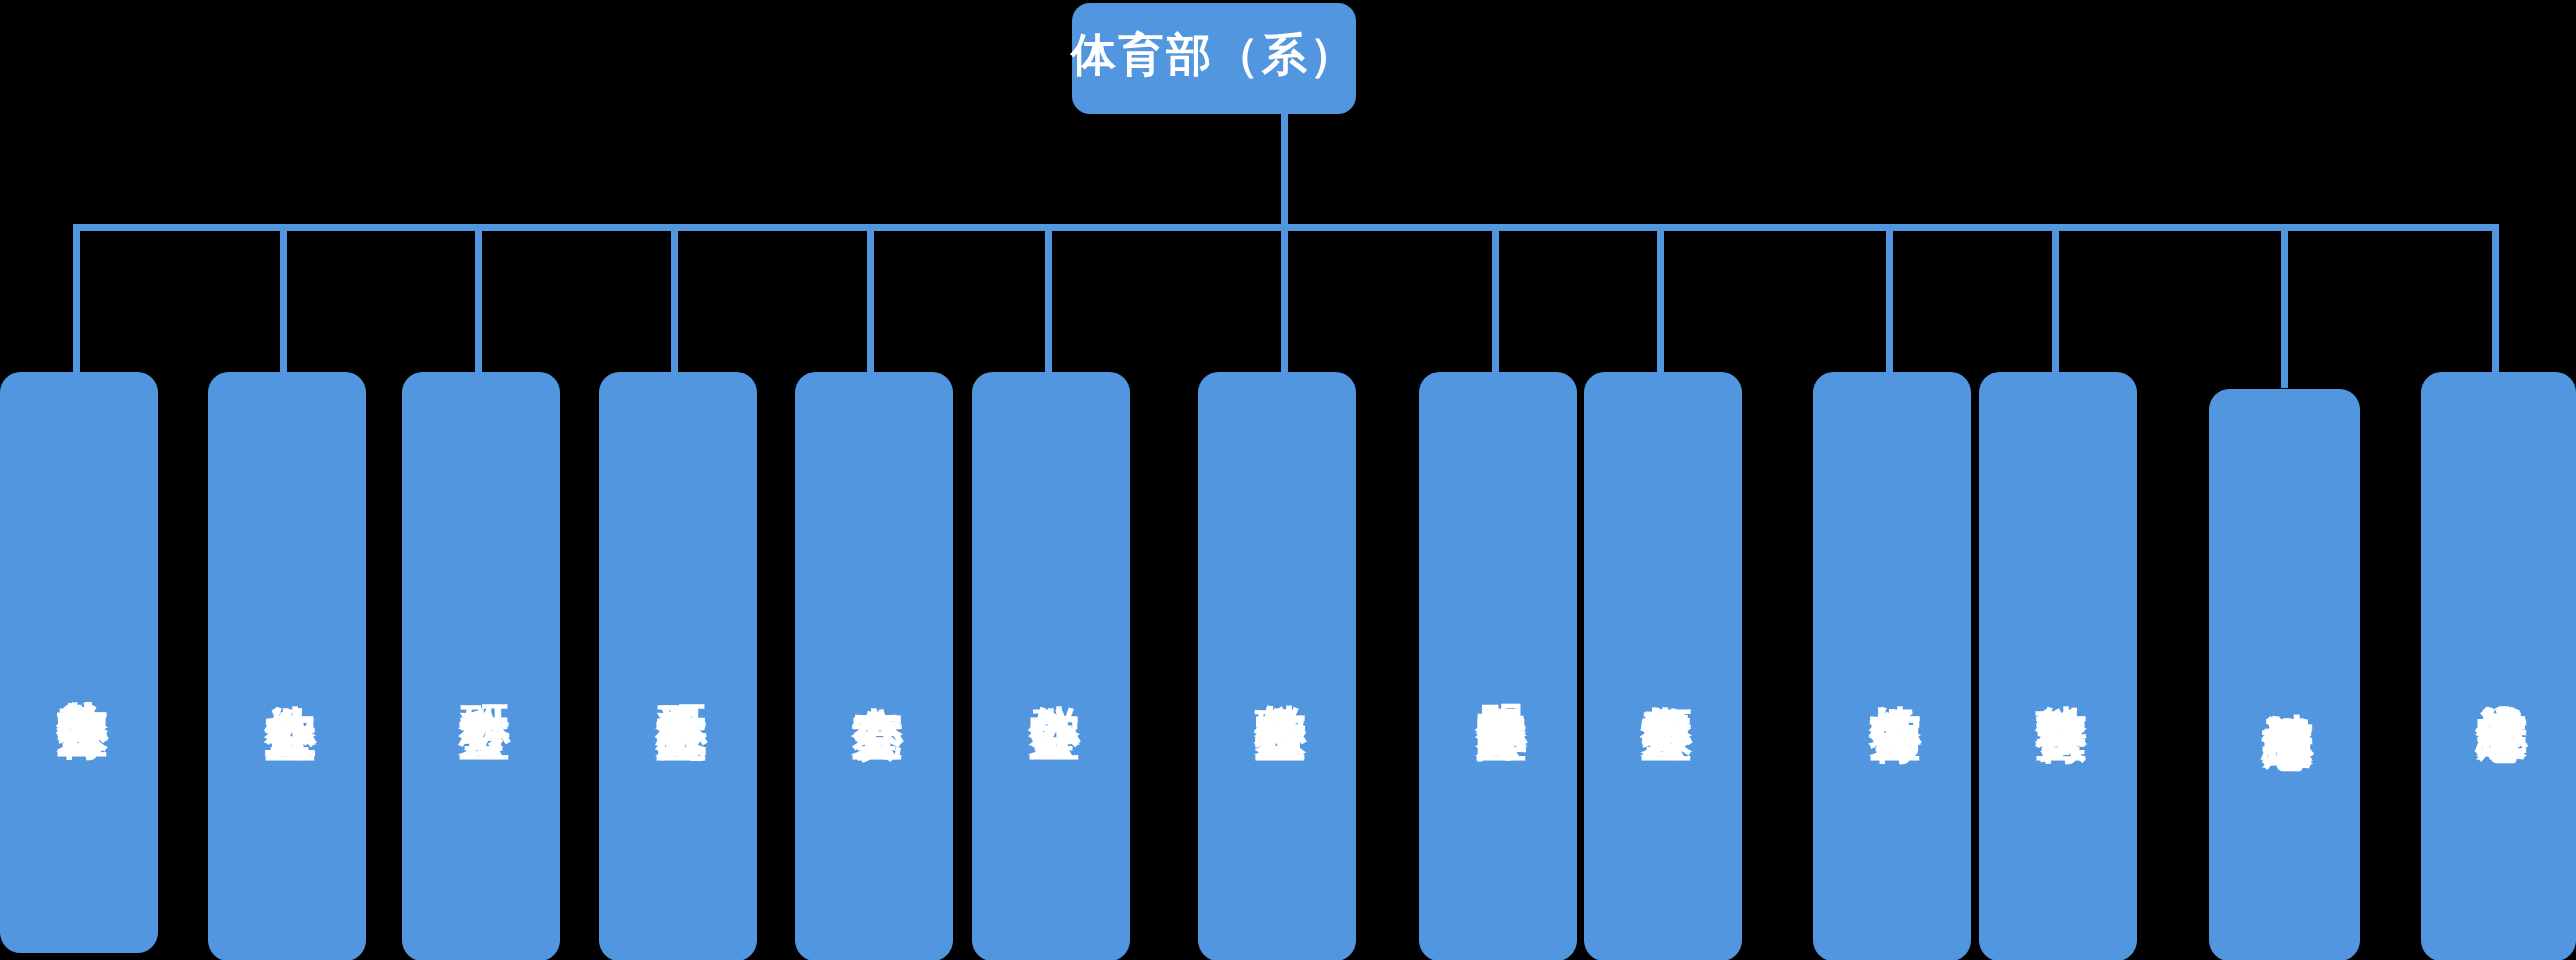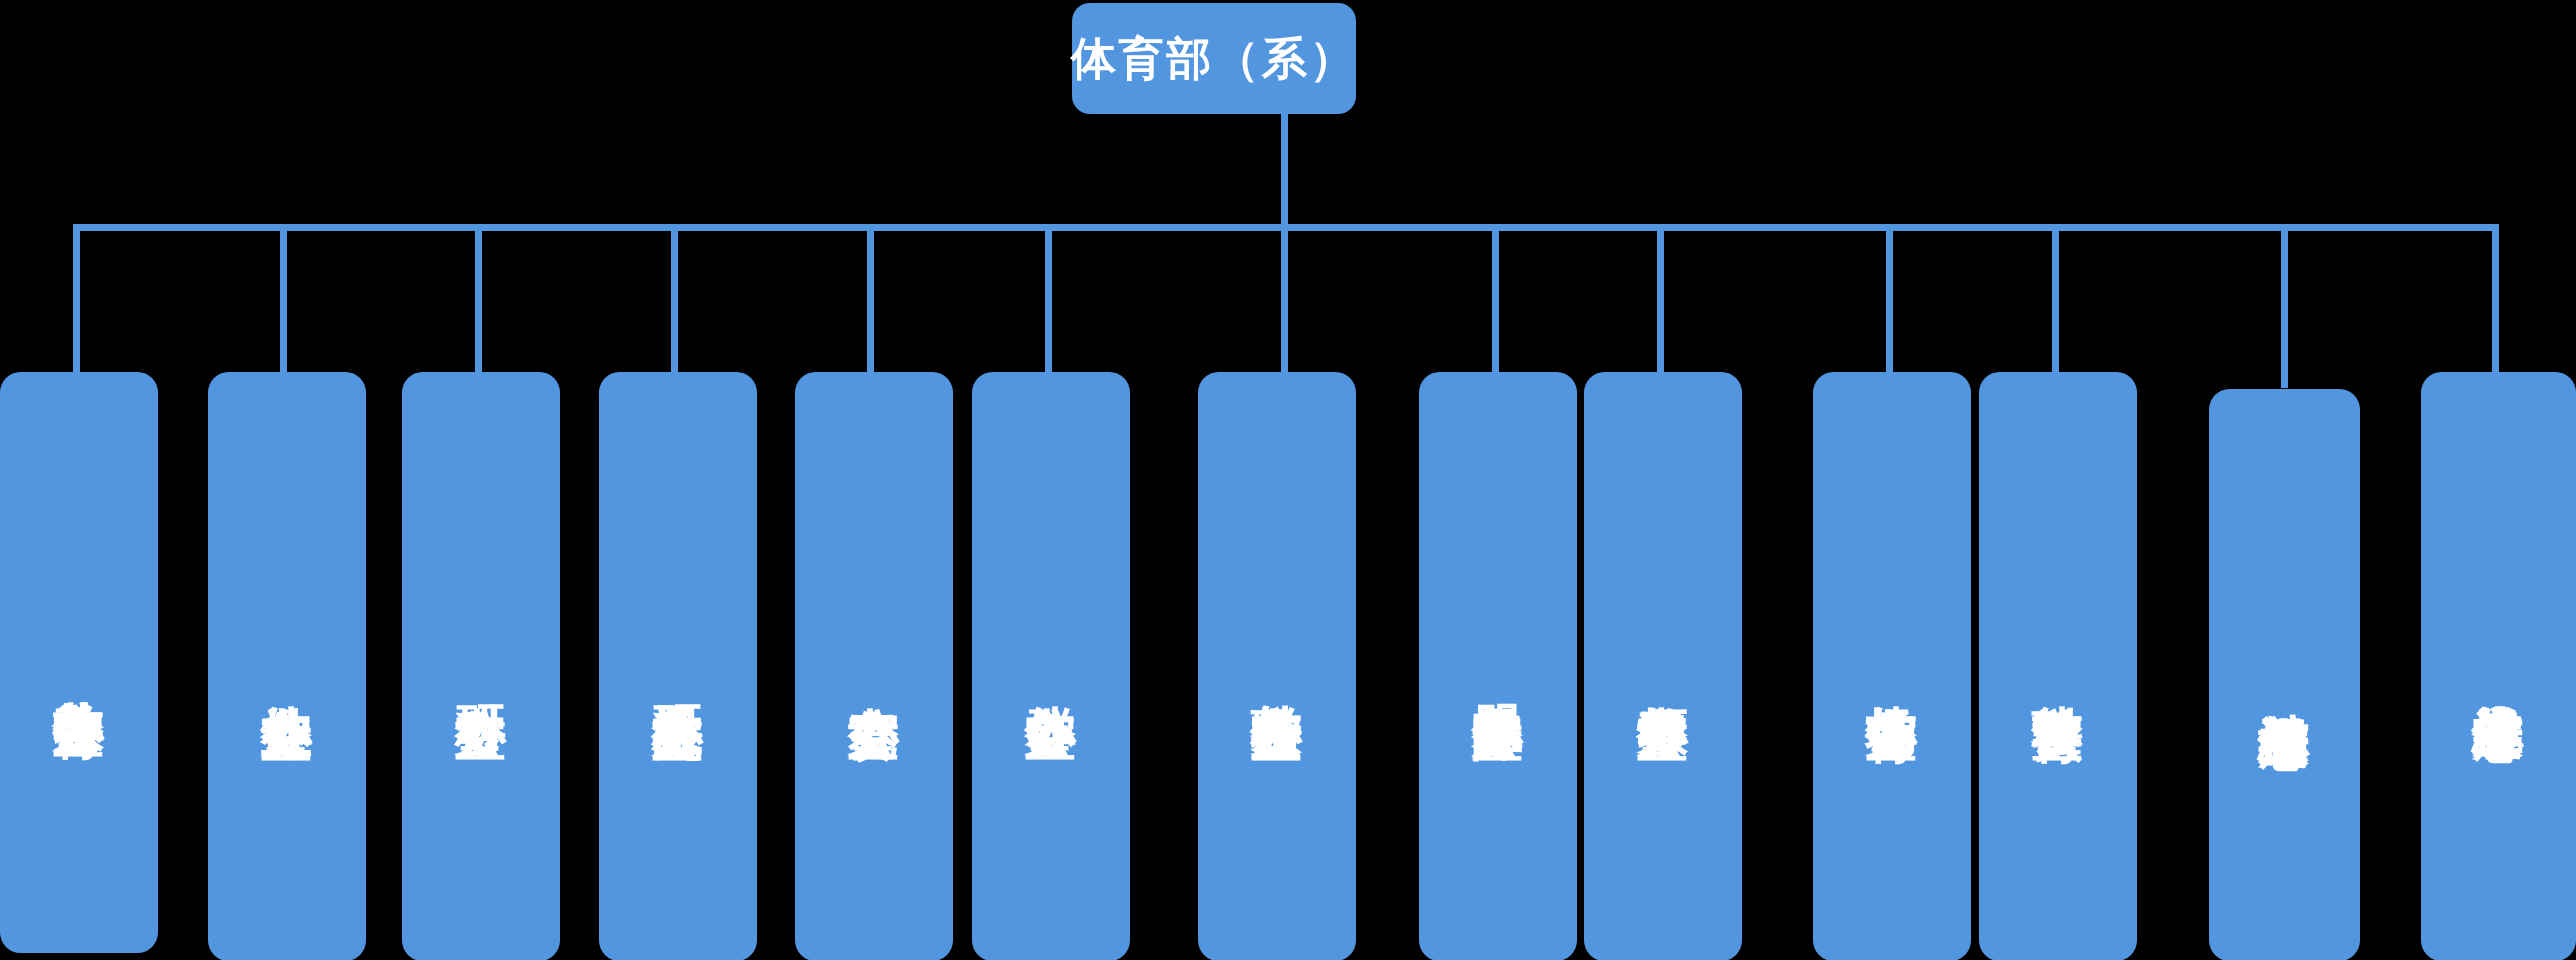--- a/index.html
+++ b/index.html
@@ -34,20 +34,21 @@
     align-items: center;
     justify-content: center;
   }
   .node-label {
     color: #FFFFFF;
     font-weight: bold;
     line-height: 1.02;
     letter-spacing: 0.02em;
     white-space: nowrap;
     text-align: center;
+    font-family: Liberation Mono, monospace;
   }
   .node-root .node-label {
     font-size: 45px;
     letter-spacing: 0.06em;
   }
   
   .node-child .node-label {
     writing-mode: vertical-rl;
     text-orientation: upright;
     font-size: 51px;

